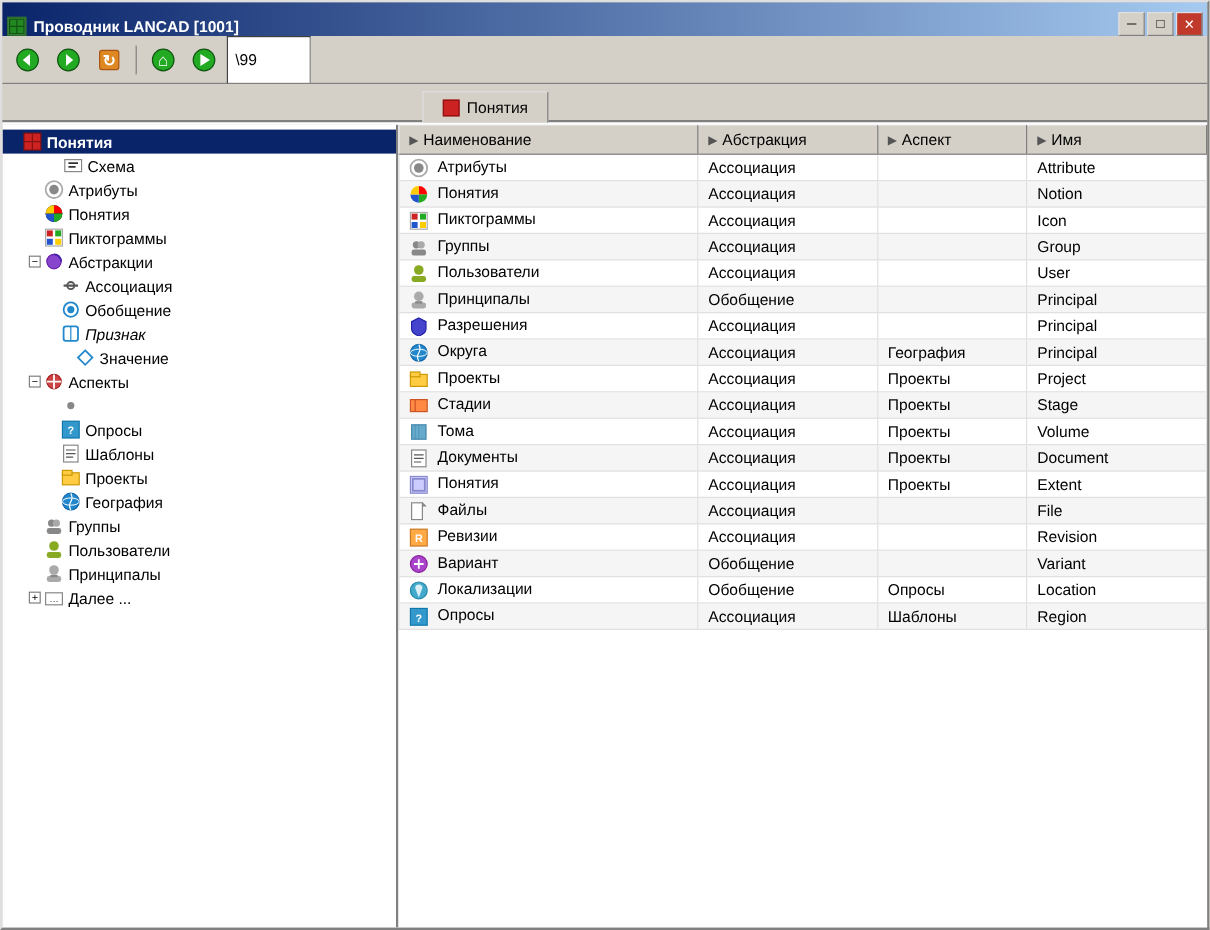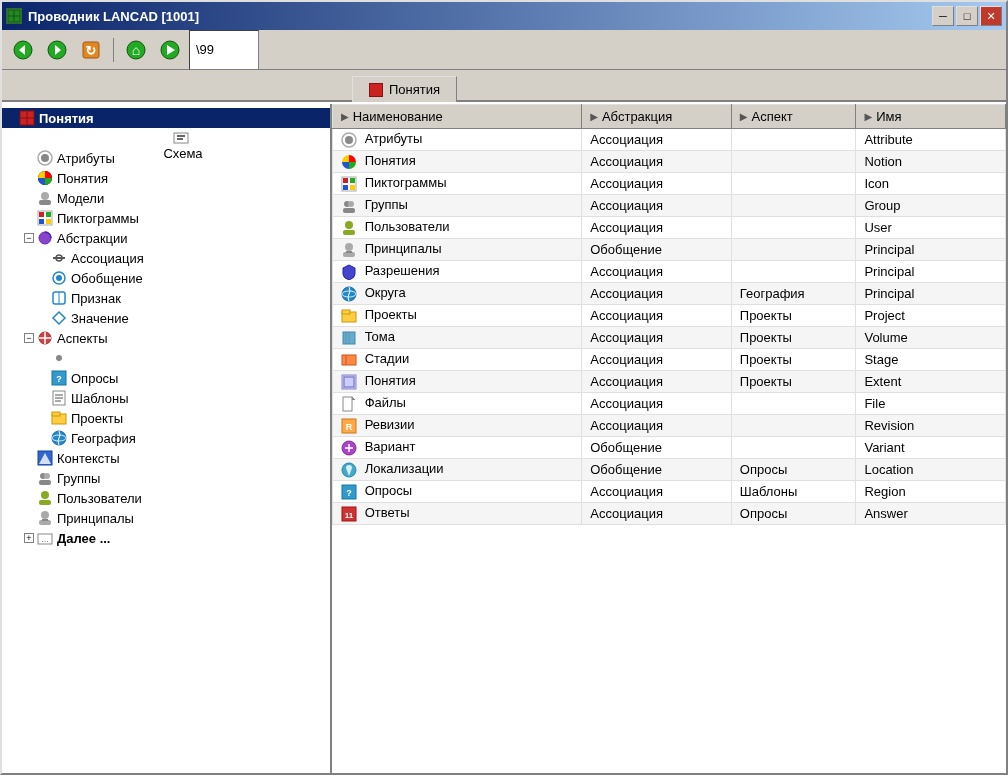--- a/index.html
+++ b/index.html
@@ -20,21 +20,21 @@
       border-top: 2px solid #dfdfdf;
       border-left: 2px solid #dfdfdf;
       background: #d4d0c8;
       display: flex;
       flex-direction: column;
     }
     .title-bar {
       background: linear-gradient(to right, #0a246a, #a6caf0);
       height: 28px;
       display: flex;
-      align-items: center;
+      align-items: flex-end;
       padding: 0 4px;
       justify-content: space-between;
     }
     .title-bar-left {
       display: flex;
       align-items: center;
       gap: 6px;
       color: white;
       font-weight: bold;
       font-size: 13px;
@@ -309,21 +309,21 @@
         <span class="tree-icon">
           <svg width="16" height="16">
               <rect x="1" y="1" width="14" height="14" fill="#cc2222" stroke="#881111"></rect>
               <line x1="1" y1="8" x2="15" y2="8" stroke="#881111"></line>
               <line x1="8" y1="1" x2="8" y2="15" stroke="#881111"></line>
             </svg>
         </span>
         <span style="font-weight:bold;">Понятия</span>
       </div>
 
-      <div class="tree-item" style="padding-left:38px;flex-direction:column;">
+      <div class="tree-item" style="padding-left:38px;">
         <span class="expand-placeholder"></span>
         <span class="tree-icon">
           <svg width="16" height="16">
               <rect x="1" y="3" width="14" height="10" fill="white" stroke="#888"></rect>
               <line x1="4" y1="6" x2="12" y2="6" stroke="#333" stroke-width="1.5"></line>
               <line x1="4" y1="9" x2="10" y2="9" stroke="#333" stroke-width="1.5"></line>
             </svg>
         </span>
         <span>Схема</span>
       </div>
@@ -346,30 +346,20 @@
               <circle cx="8" cy="8" r="7" fill="conic-gradient(red,yellow,green,blue,red)"></circle>
               <path d="M8,1 A7,7 0 0,1 15,8 L8,8 Z" fill="red"></path>
               <path d="M15,8 A7,7 0 0,1 8,15 L8,8 Z" fill="#22aa22"></path>
               <path d="M8,15 A7,7 0 0,1 1,8 L8,8 Z" fill="#2255cc"></path>
               <path d="M1,8 A7,7 0 0,1 8,1 L8,8 Z" fill="#ffcc00"></path>
             </svg>
         </span>
         <span>Понятия</span>
       </div>
 
-      <div class="tree-item" style="padding-left:22px;">
-        <span class="expand-placeholder"></span>
-        <span class="tree-icon">
-          <svg width="16" height="16">
-              <circle cx="8" cy="6" r="4" fill="#aaaaaa"></circle>
-              <rect x="2" y="10" width="12" height="5" rx="2" fill="#888888"></rect>
-            </svg>
-        </span>
-        <span>Модели</span>
-      </div>
 
       <div class="tree-item" style="padding-left:22px;">
         <span class="expand-placeholder"></span>
         <span class="tree-icon">
           <svg width="16" height="16">
               <rect x="1" y="1" width="14" height="14" fill="#ffffff" stroke="#aaa"></rect>
               <rect x="2" y="2" width="5" height="5" fill="#cc2222"></rect>
               <rect x="9" y="2" width="5" height="5" fill="#22aa22"></rect>
               <rect x="2" y="9" width="5" height="5" fill="#2255cc"></rect>
               <rect x="9" y="9" width="5" height="5" fill="#ffcc00"></rect>
@@ -404,32 +394,32 @@
         <span class="expand-placeholder"></span>
         <span class="tree-icon">
           <svg width="16" height="16">
               <circle cx="8" cy="8" r="6" fill="none" stroke="#2288cc" stroke-width="1.5"></circle>
               <circle cx="8" cy="8" r="3" fill="#2288cc"></circle>
             </svg>
         </span>
         <span>Обобщение</span>
       </div>
 
-      <div class="tree-item" style="padding-left:36px;">
+      <div class="tree-item" style="padding-left:36px;font-style:italic;">
         <span class="expand-placeholder"></span>
         <span class="tree-icon">
           <svg width="16" height="16">
               <rect x="2" y="2" width="12" height="12" rx="2" fill="none" stroke="#2288cc" stroke-width="1.5"></rect>
               <line x1="8" y1="2" x2="8" y2="14" stroke="#2288cc" stroke-width="1"></line>
             </svg>
         </span>
         <span>Признак</span>
       </div>
 
-      <div class="tree-item" style="padding-left:36px;">
+      <div class="tree-item" style="padding-left:36px;margin-left:12px;">
         <span class="expand-placeholder"></span>
         <span class="tree-icon">
           <svg width="16" height="16">
               <polygon points="8,2 14,8 8,14 2,8" fill="none" stroke="#2288cc" stroke-width="1.5"></polygon>
             </svg>
         </span>
         <span>Значение</span>
       </div>
 
       <div class="tree-item" style="padding-left:22px;">
@@ -494,30 +484,20 @@
         <span class="tree-icon">
           <svg width="16" height="16">
               <circle cx="8" cy="8" r="7" fill="#2288cc" stroke="#1166aa"></circle>
               <path d="M8,1 Q10,5 8,8 Q6,11 8,15" stroke="white" stroke-width="1" fill="none"></path>
               <ellipse cx="8" cy="8" rx="7" ry="3" stroke="white" stroke-width="0.8" fill="none"></ellipse>
             </svg>
         </span>
         <span>География</span>
       </div>
 
-      <div class="tree-item" style="padding-left:22px;">
-        <span class="expand-placeholder"></span>
-        <span class="tree-icon">
-          <svg width="16" height="16">
-              <rect x="1" y="1" width="14" height="14" fill="#3366cc" stroke="#1144aa"></rect>
-              <polygon points="8,3 14,14 2,14" fill="#ffffff" opacity="0.8"></polygon>
-            </svg>
-        </span>
-        <span>Контексты</span>
-      </div>
 
       <div class="tree-item" style="padding-left:22px;">
         <span class="expand-placeholder"></span>
         <span class="tree-icon">
           <svg width="16" height="16">
               <circle cx="6" cy="6" r="3" fill="#888"></circle>
               <circle cx="10" cy="6" r="3" fill="#aaa"></circle>
               <rect x="2" y="10" width="12" height="5" rx="2" fill="#888"></rect>
             </svg>
         </span>
@@ -548,21 +528,21 @@
       </div>
 
       <div class="tree-item" style="padding-left:22px;">
         <span class="expand-btn">+</span>
         <span class="tree-icon">
           <svg width="16" height="16">
               <rect x="1" y="4" width="14" height="10" fill="white" stroke="#888"></rect>
               <text x="8" y="12" text-anchor="middle" fill="#333" font-size="8">…</text>
             </svg>
         </span>
-        <span style="font-weight:bold;">Далее ...</span>
+        <span style="font-weight:normal;">Далее ...</span>
       </div>
 
     </div>
 
     <div class="list-panel">
       <table class="list-table">
         <thead>
           <tr>
             <th style="width:200px;">
               <div class="th-inner">
@@ -702,41 +682,55 @@
                   </svg></span>
       <span>Проекты</span>
     </td>
     <td>Ассоциация</td>
     <td>Проекты</td>
     <td>Project</td>
   </tr>
             <tr>
     <td>
       <span class="row-icon"><svg width="16" height="16">
+                    <rect x="1" y="3" width="14" height="10" fill="#ff8844" stroke="#cc5522"></rect>
+                    <line x1="5" y1="3" x2="5" y2="13" stroke="#cc5522" stroke-width="1"></line>
+                  </svg></span>
+      <span>Стадии</span>
+    </td>
+    <td>Ассоциация</td>
+    <td>Проекты</td>
+    <td>Stage</td>
+  </tr>
+            <tr>
+    <td>
+      <span class="row-icon"><svg width="16" height="16">
                     <rect x="2" y="2" width="12" height="12" fill="#66aacc" stroke="#4488aa"></rect>
                     <line x1="5" y1="2" x2="5" y2="14" stroke="#4488aa" stroke-width="0.5"></line>
                     <line x1="8" y1="2" x2="8" y2="14" stroke="#4488aa" stroke-width="0.5"></line>
                   </svg></span>
       <span>Тома</span>
     </td>
     <td>Ассоциация</td>
     <td>Проекты</td>
     <td>Volume</td>
   </tr>
             <tr>
     <td>
       <span class="row-icon"><svg width="16" height="16">
-                    <rect x="1" y="3" width="14" height="10" fill="#ff8844" stroke="#cc5522"></rect>
-                    <line x1="5" y1="3" x2="5" y2="13" stroke="#cc5522" stroke-width="1"></line>
-                  </svg></span>
-      <span>Стадии</span>
+                    <rect x="2" y="1" width="12" height="14" fill="white" stroke="#888"></rect>
+                    <line x1="4" y1="5" x2="12" y2="5" stroke="#555" stroke-width="1"></line>
+                    <line x1="4" y1="8" x2="12" y2="8" stroke="#555" stroke-width="1"></line>
+                    <line x1="4" y1="11" x2="10" y2="11" stroke="#555" stroke-width="1"></line>
+                  </svg></span>
+      <span>Документы</span>
     </td>
     <td>Ассоциация</td>
     <td>Проекты</td>
-    <td>Stage</td>
+    <td>Document</td>
   </tr>
             <tr>
     <td>
       <span class="row-icon"><svg width="16" height="16">
                     <rect x="1" y="1" width="14" height="14" fill="#ccccff" stroke="#8888cc"></rect>
                     <rect x="3" y="3" width="10" height="10" fill="none" stroke="#8888cc" stroke-width="1.5"></rect>
                   </svg></span>
       <span>Понятия</span>
     </td>
     <td>Ассоциация</td>
@@ -798,30 +792,18 @@
       <span class="row-icon"><svg width="16" height="16">
                     <rect x="1" y="1" width="14" height="14" fill="#3399cc" stroke="#1177aa"></rect>
                     <text x="8" y="12" text-anchor="middle" fill="white" font-size="9" font-weight="bold">?</text>
                   </svg></span>
       <span>Опросы</span>
     </td>
     <td>Ассоциация</td>
     <td>Шаблоны</td>
     <td>Region</td>
   </tr>
-            <tr>
-    <td>
-      <span class="row-icon"><svg width="16" height="16">
-                    <rect x="1" y="1" width="14" height="14" fill="#cc3333" stroke="#aa1111"></rect>
-                    <text x="8" y="12" text-anchor="middle" fill="white" font-size="8" font-weight="bold">11</text>
-                  </svg></span>
-      <span>Ответы</span>
-    </td>
-    <td>Ассоциация</td>
-    <td>Опросы</td>
-    <td>Answer</td>
-  </tr>
           </tbody>
       </table>
     </div>
 
   </div>
 </div>
 
 </body></html>

